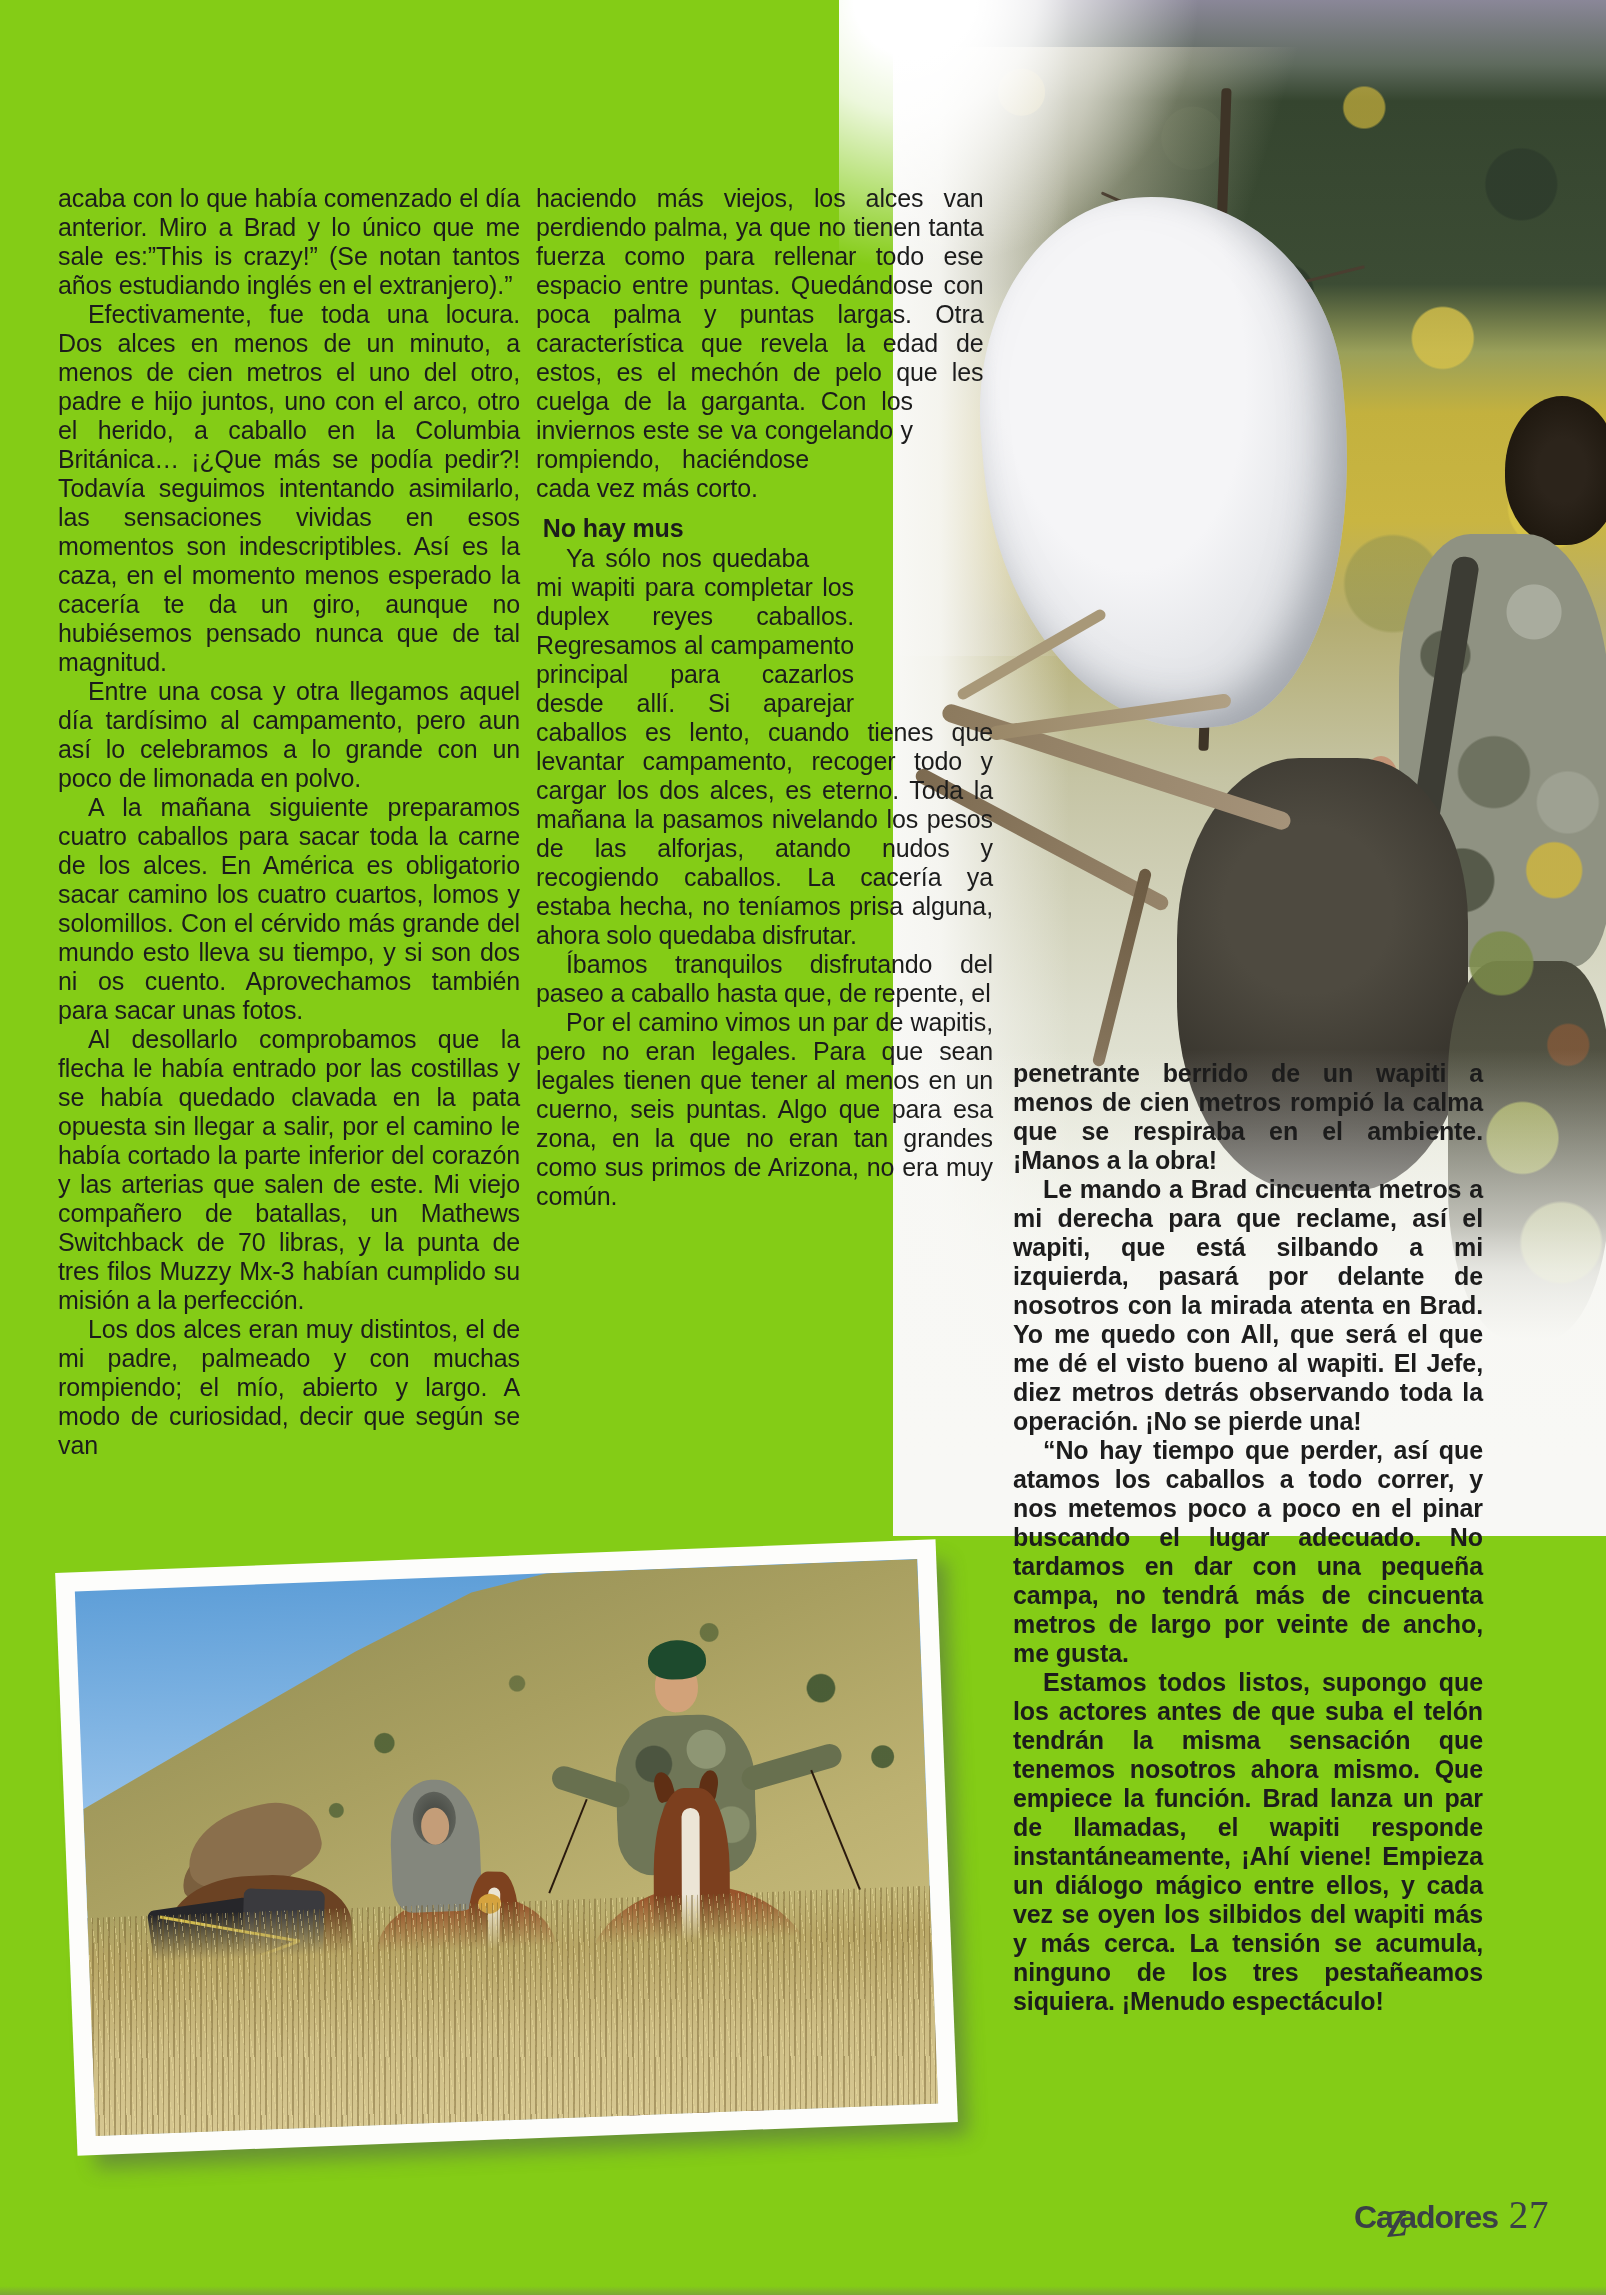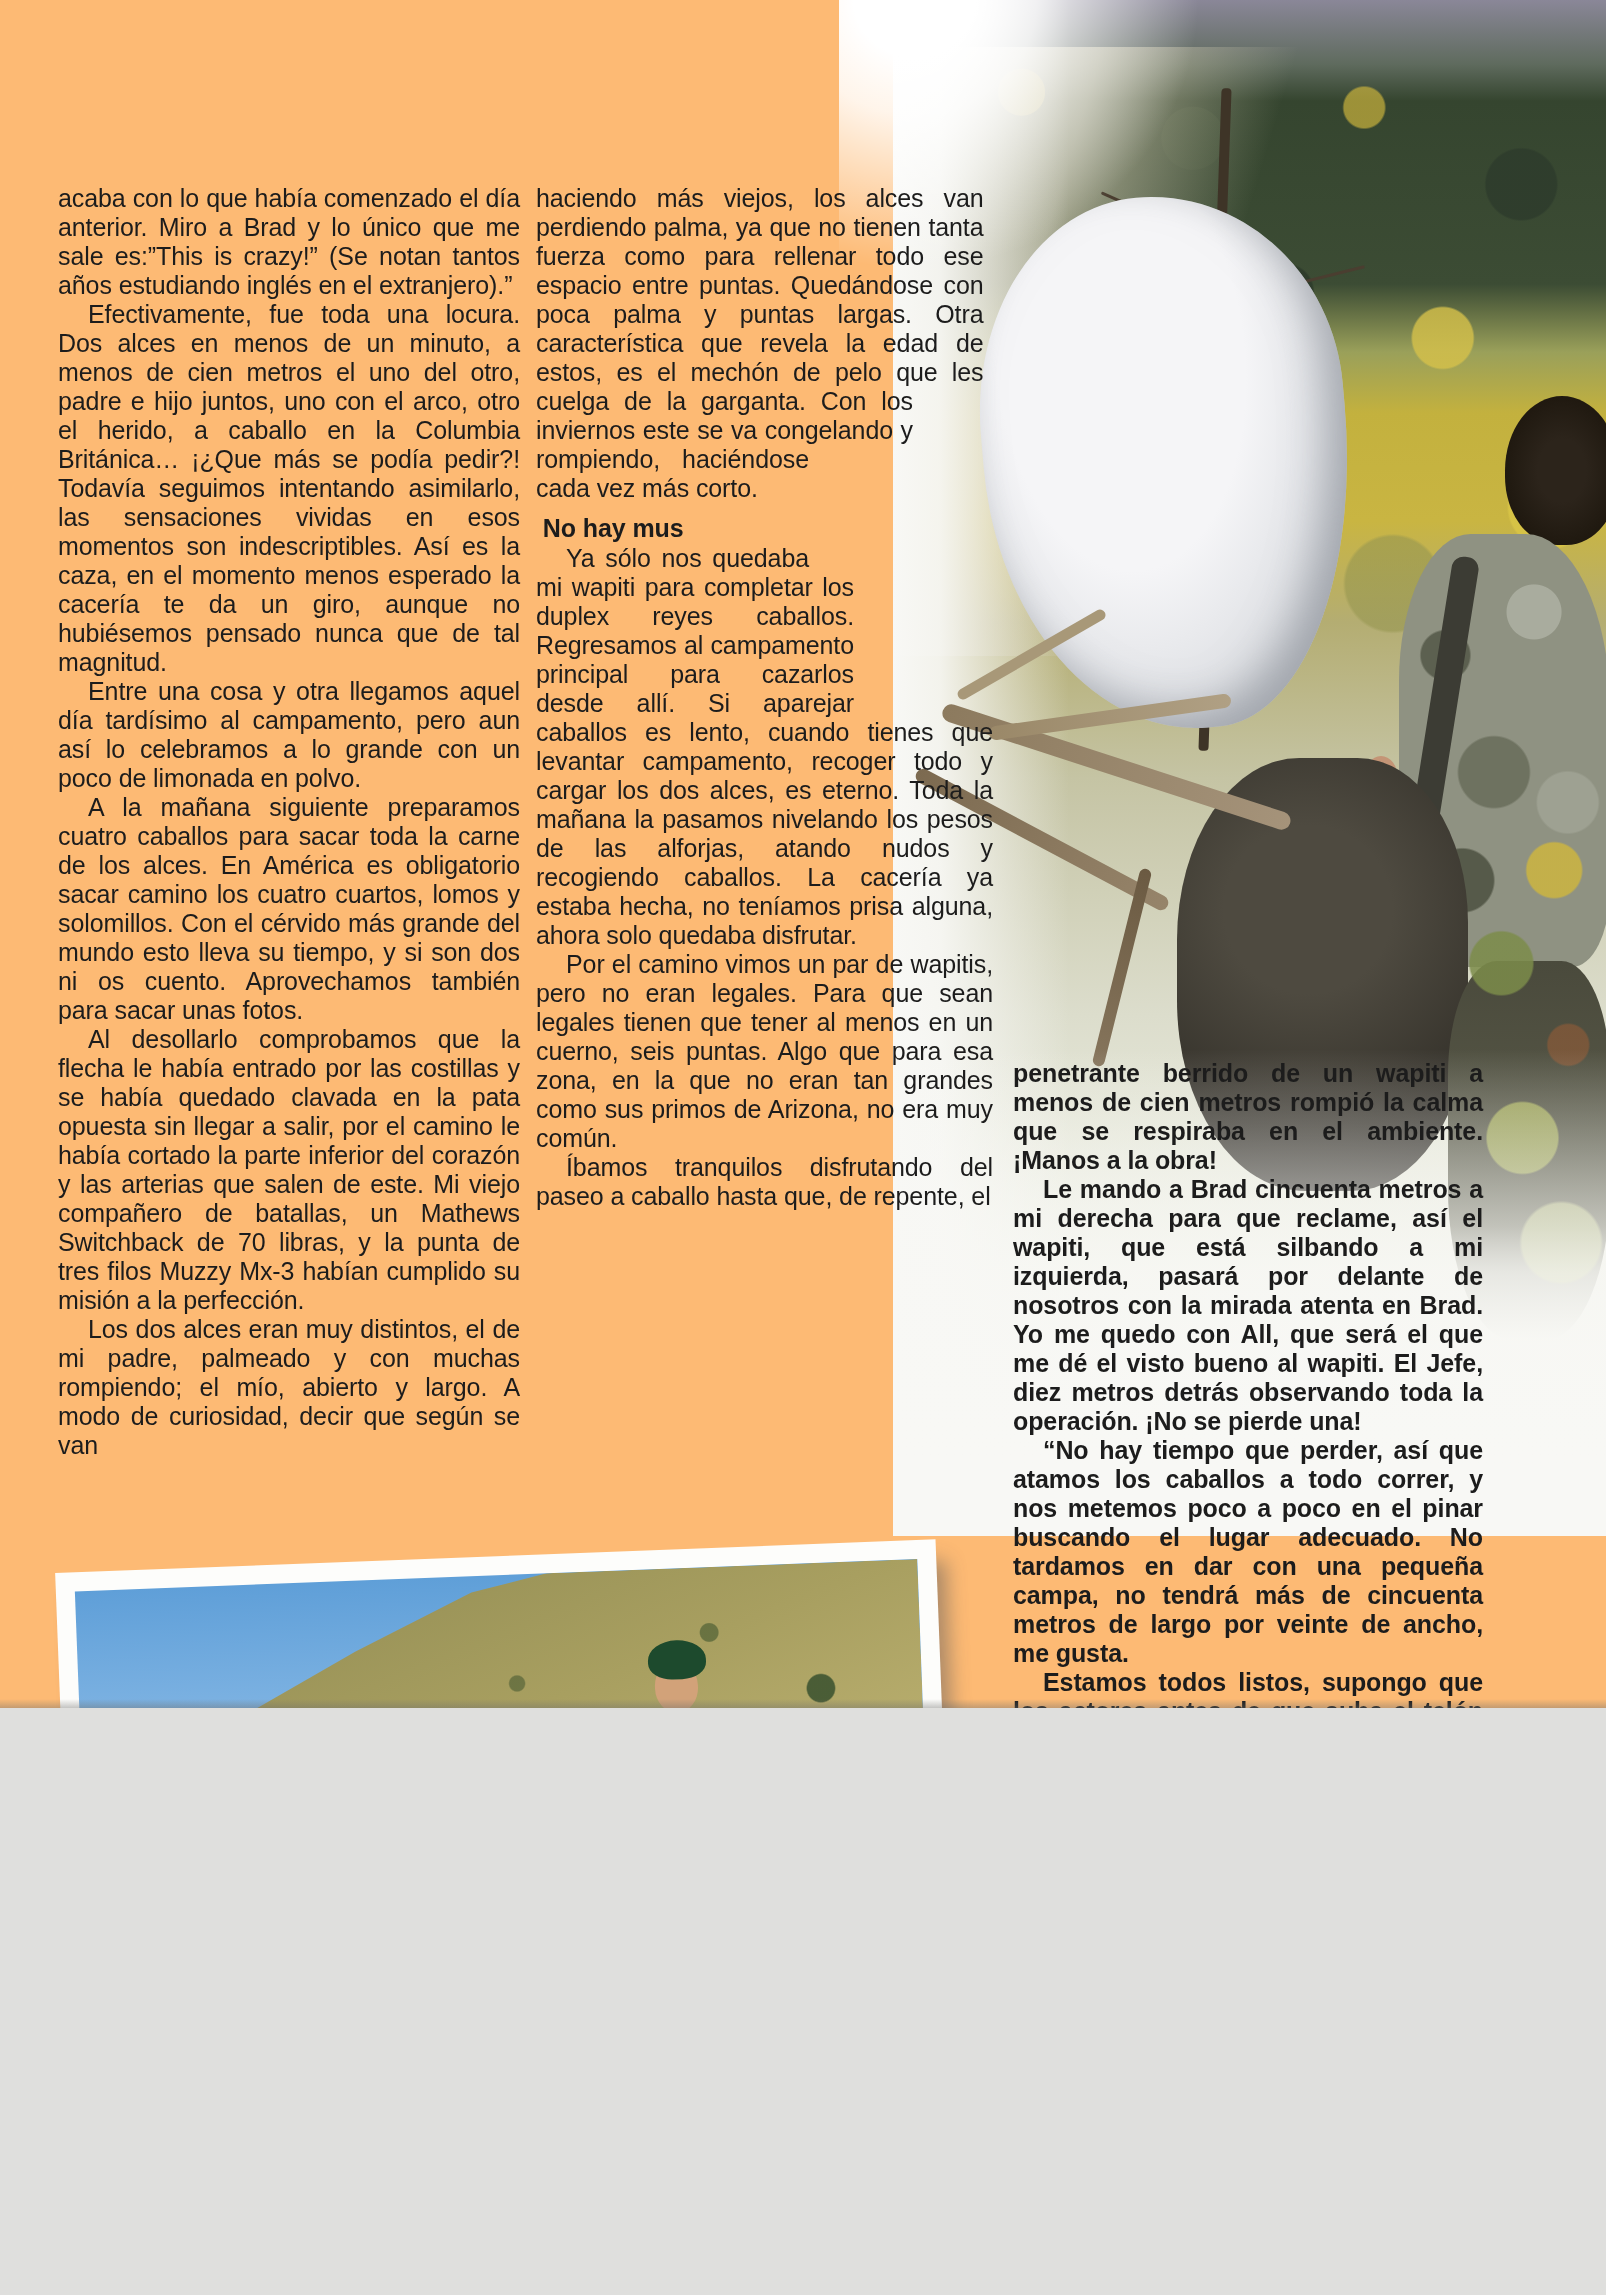--- a/index.html
+++ b/index.html
@@ -1,16 +1,16 @@
 <!DOCTYPE html>
 <html lang="es" style="font-size:10.8px"><head>
 <meta charset="utf-8">
 <style>
   html,body{margin:0;padding:0;background:#dfdfdd;}
-  .page{position:relative;width:1607px;height:1708px;background:#fdba74;overflow:hidden;
+  .page{position:relative;width:1607px;height:2295px;background:#84cc16;overflow:hidden;
         font-family:"Liberation Sans",sans-serif;color:#1c1c1c;}
   
   .col{position:absolute;top:184px;font-size:25px;line-height:29px;text-align:justify;
        letter-spacing:-0.1px;z-index:3;text-rendering:optimizeLegibility;hyphens:none;}
   #col-left{left:58px;width:462px;}
   #col-mid{left:536px;width:457px;}
   #col-right{left:1013px;top:1059px;width:470px;font-weight:bold;}
   .col p{margin:0;text-indent:30px;}
   .col p.cont{text-indent:0;}
   .subhead{font-size:25px;font-weight:bold;margin:10.8px 0 1.4px;text-indent:6.8px;line-height:29px;}
@@ -190,22 +190,22 @@
   </div>
 
   <div id="col-mid" class="col">
     <div class="sp"></div>
     <div class="sp sp2"></div>
     <div class="sp sp3"></div>
     <div class="sp sp4"></div>
     <p class="cont">haciendo más viejos, los alces van perdiendo palma, ya que no tienen tanta fuerza como para rellenar todo ese espacio entre puntas. Quedándose con poca palma y puntas largas. Otra característica que revela la edad de estos, es el mechón de pelo que les cuelga de la garganta. Con los inviernos este se va congelando y rompiendo, haciéndose cada vez más corto.</p>
     <h3 class="subhead">No hay mus</h3>
     <p>Ya sólo nos quedaba mi wapiti para completar los duplex reyes caballos. Regresamos al campamento principal para cazarlos desde allí. Si aparejar caballos es lento, cuando tienes que levantar campamento, recoger todo y cargar los dos alces, es eterno. Toda la mañana la pasamos nivelando los pesos de las alforjas, atando nudos y recogiendo caballos. La cacería ya estaba hecha, no teníamos prisa alguna, ahora solo quedaba disfrutar.</p>
+    <p>Íbamos tranquilos disfrutando del paseo a caballo hasta que, de repente, el</p>
     <p>Por el camino vimos un par de wapitis, pero no eran legales. Para que sean legales tienen que tener al menos en un cuerno, seis puntas. Algo que para esa zona, en la que no eran tan grandes como sus primos de Arizona, no era muy común.</p>
-    <p>Íbamos tranquilos disfrutando del paseo a caballo hasta que, de repente, el</p>
   </div>
 
   <div id="col-right" class="col">
     <p class="cont">penetrante berrido de un wapiti a menos de cien metros rompió la calma que se respiraba en el ambiente. ¡Manos a la obra!</p>
     <p>Le mando a Brad cincuenta metros a mi derecha para que reclame, así el wapiti, que está silbando a mi izquierda, pasará por delante de nosotros con la mirada atenta en Brad. Yo me quedo con All, que será el que me dé el visto bueno al wapiti. El Jefe, diez metros detrás observando toda la operación. ¡No se pierde una!</p>
     <p>“No hay tiempo que perder, así que atamos los caballos a todo correr, y nos metemos poco a poco en el pinar buscando el lugar adecuado. No tardamos en dar con una pequeña campa, no tendrá más de cincuenta metros de largo por veinte de ancho, me gusta.</p>
     <p>Estamos todos listos, supongo que los actores antes de que suba el telón tendrán la misma sensación que tenemos nosotros ahora mismo. Que empiece la función. Brad lanza un par de llamadas, el wapiti responde instantáneamente, ¡Ahí viene! Empieza un diálogo mágico entre ellos, y cada vez se oyen los silbidos del wapiti más y más cerca. La tensión se acumula, ninguno de los tres pestañeamos siquiera. ¡Menudo espectáculo!</p>
   </div>
 
   <div id="photo-bottom-wrap">

